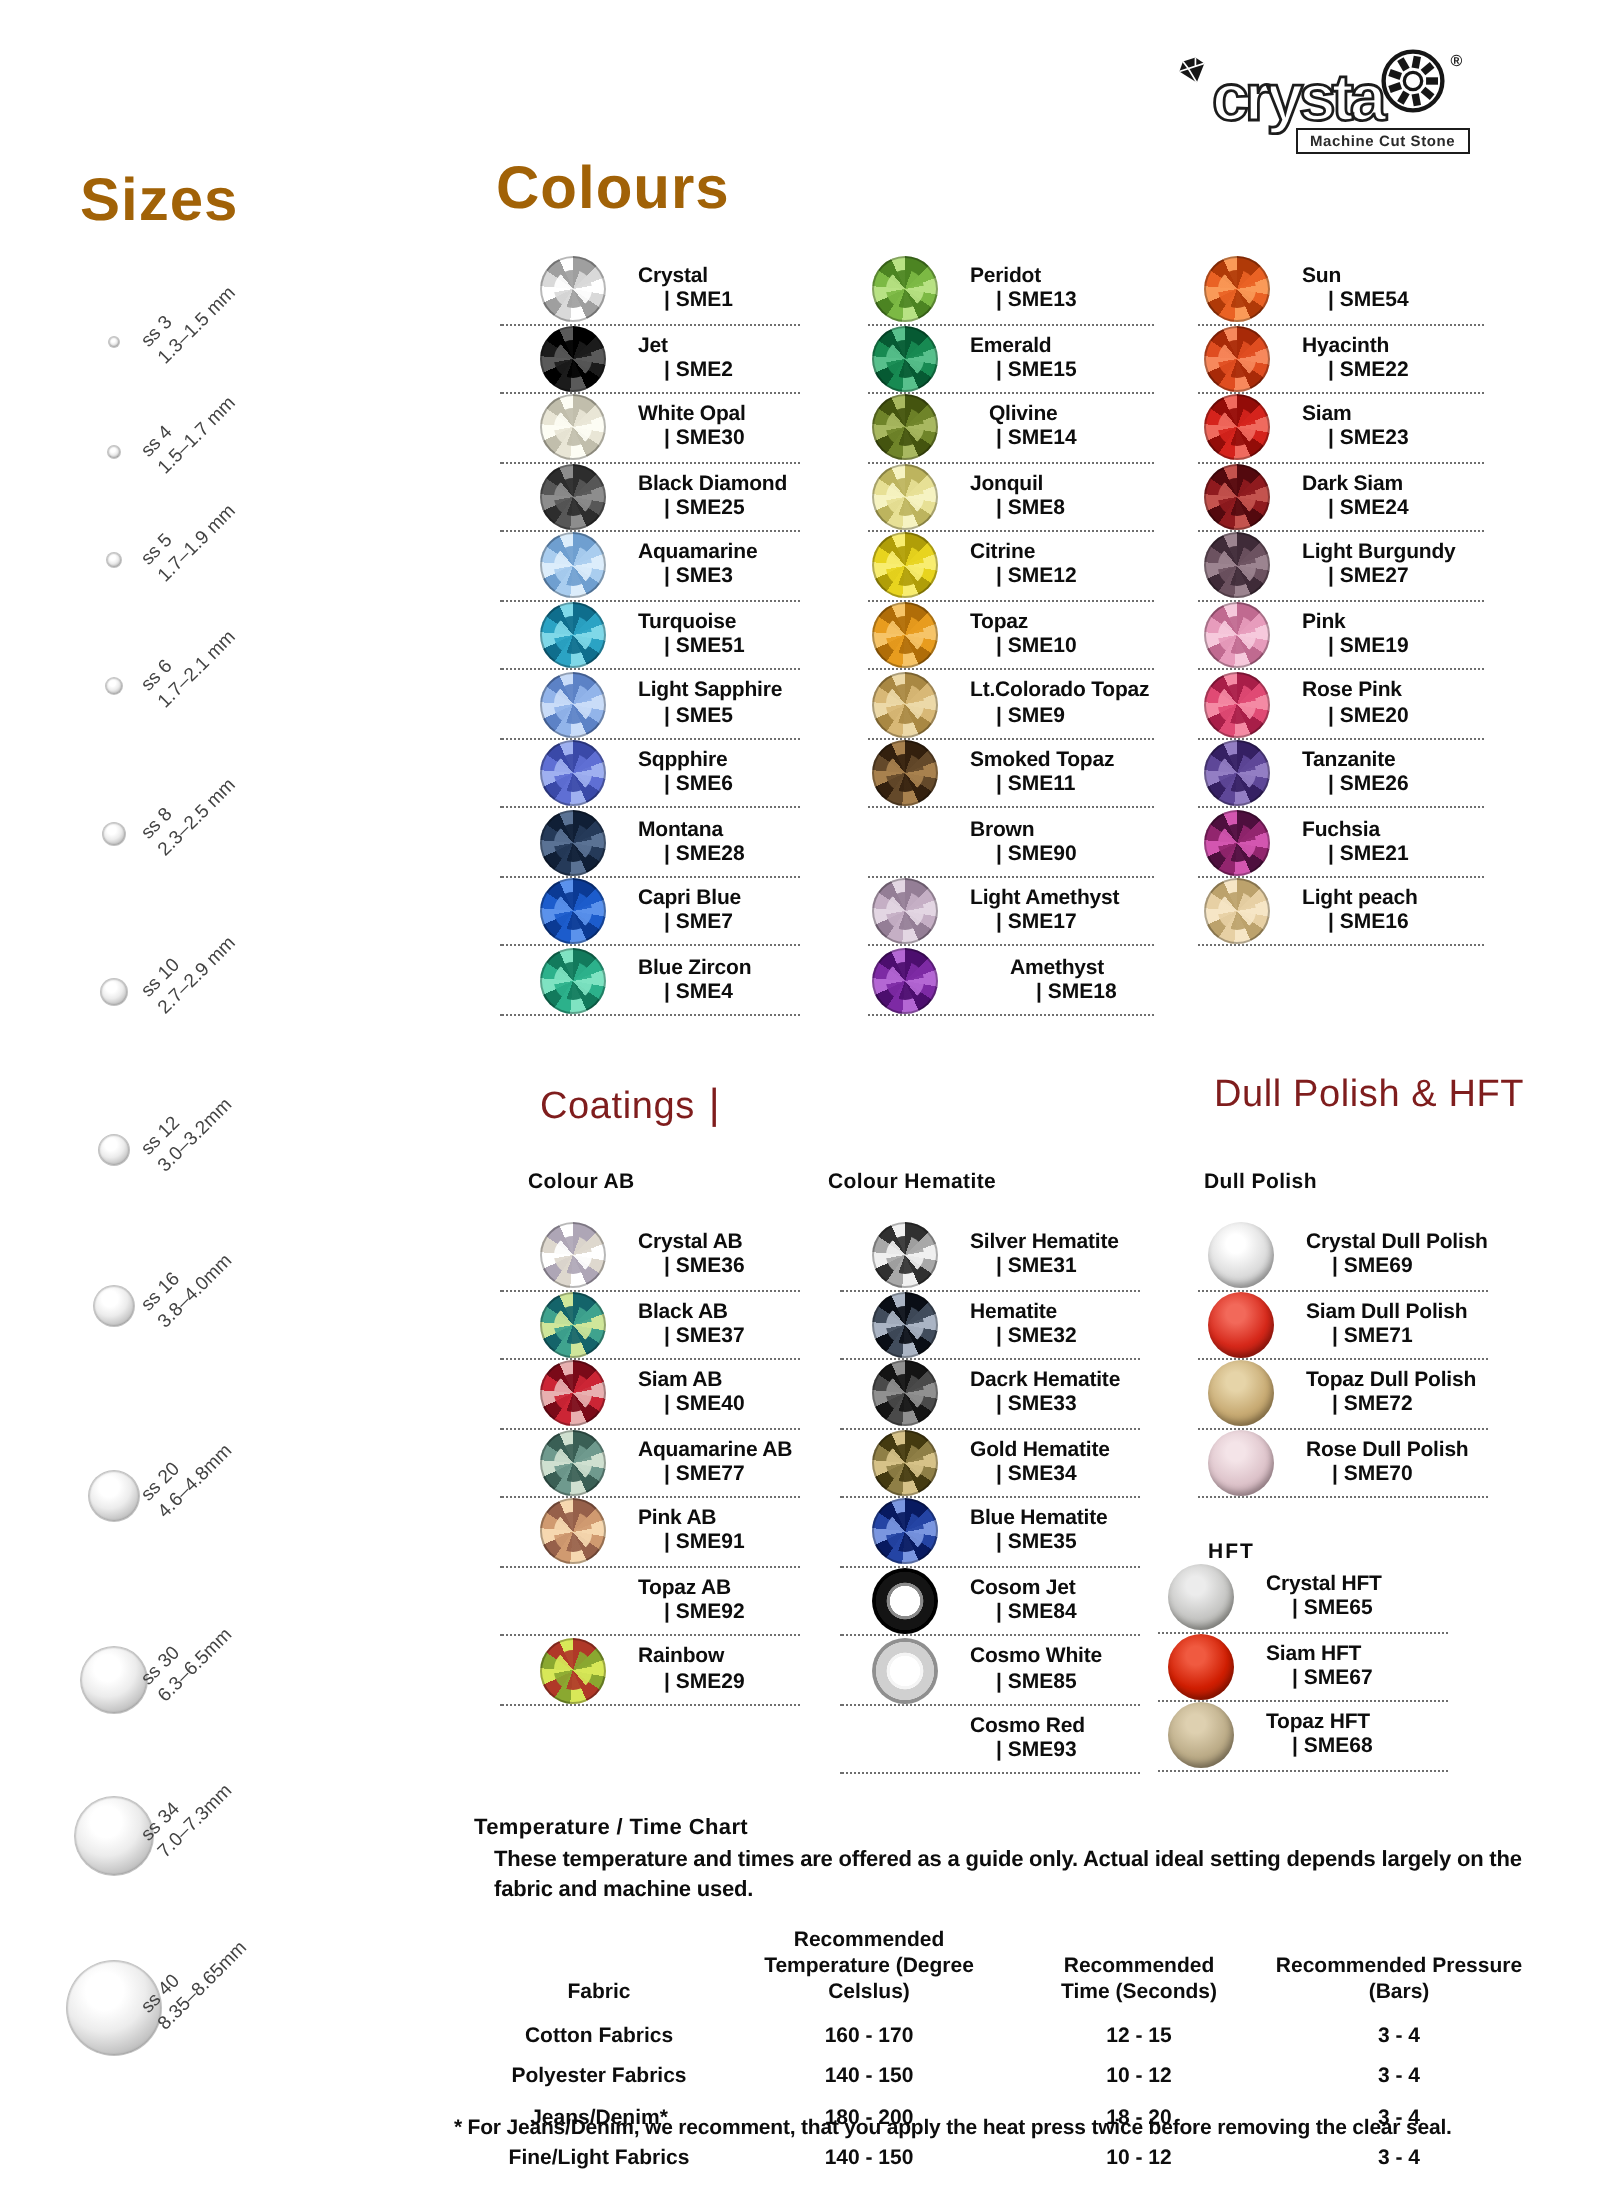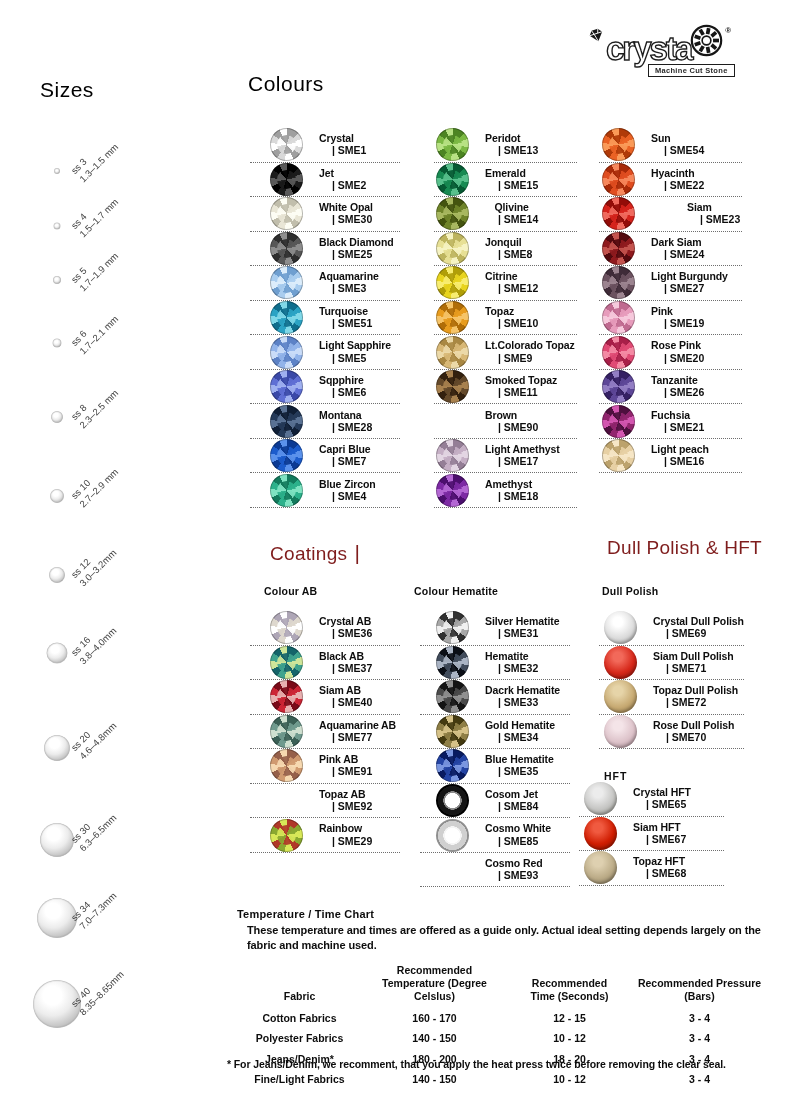--- a/index.html
+++ b/index.html
@@ -11,21 +11,21 @@
   .logo-main{display:flex;align-items:flex-end;}
   .gem-ico{margin:0 1px 20px 0;}
   .logo-text{font-size:33px;font-weight:bold;color:#fff;-webkit-text-stroke:1.4px #1c1c1c;
              letter-spacing:-2px;line-height:.85;}
   .wheel-ico{margin:0 0 4px -3px;}
   .reg{font-size:8px;font-weight:bold;color:#1c1c1c;align-self:flex-start;margin-top:4px;}
   .tagline{position:absolute;left:60px;top:42px;border:1.5px solid #1c1c1c;background:#fff;
            font-size:7.5px;font-weight:bold;color:#2a2a2a;padding:1px 6px;white-space:nowrap;letter-spacing:.3px;}
 
   
-  .h-light{position:absolute;font-size:21px;font-weight:400;color:#000000;letter-spacing:.5px;}
+  .h-light{position:absolute;font-size:30px;font-weight:700;color:#a16207;letter-spacing:.5px;}
   .h-mid{position:absolute;font-size:19px;font-weight:400;color:#7f1d1d;letter-spacing:.3px;}
   .h-mid .bar{font-weight:400;margin-left:7px;font-size:21px;}
 
   
   .sizes{position:absolute;left:0;top:0;width:0;height:0;}
   .size-item{position:absolute;left:0;width:230px;height:0;}
   .size-stone{position:absolute;left:57px;top:0;transform:translate(-50%,-50%);border-radius:50%;
       background:radial-gradient(circle at 40% 32%,#ffffff 0 22%,#ececec 48%,#c6c6c6 72%,#8e8e8e 100%);
       box-shadow:inset 0 0 1px #777,0 0 0 .5px #c2c2c2;}
   .size-anchor{position:absolute;left:86px;top:15px;width:0;height:0;}
@@ -358,21 +358,21 @@
       </div>
 
       <div class="crow" style="padding-left:2px;">
         <span class="stone gem" style="--l:#e3d6e3;--b:#c5afc5;--d:#947e96;"></span>
         <span class="ctext">
           <span class="cname">Light Amethyst</span>
           <span class="ccode">| SME17</span>
         </span>
       </div>
 
-      <div class="crow" style="padding-left:2px;">
+      <div class="crow" style="padding-left:2px;gap:20px;">
         <span class="stone gem" style="--l:#b467d4;--b:#7d2aa4;--d:#4c0e6e;"></span>
         <span class="ctext">
           <span class="cname">Amethyst</span>
           <span class="ccode">| SME18</span>
         </span>
       </div>
     </section>
 
   <section class="c-col" style="left:599px;top:128px;width:143px;">
 
@@ -385,21 +385,21 @@
       </div>
 
       <div class="crow" style="padding-left:3px;">
         <span class="stone gem" style="--l:#f7885c;--b:#e04d20;--d:#a82a08;"></span>
         <span class="ctext">
           <span class="cname">Hyacinth</span>
           <span class="ccode">| SME22</span>
         </span>
       </div>
 
-      <div class="crow" style="padding-left:3px;gap:36px;">
+      <div class="crow" style="padding-left:3px;">
         <span class="stone gem" style="--l:#f06a5e;--b:#d5231c;--d:#930c08;"></span>
         <span class="ctext">
           <span class="cname">Siam</span>
           <span class="ccode">| SME23</span>
         </span>
       </div>
 
       <div class="crow" style="padding-left:3px;">
         <span class="stone gem" style="--l:#c4534e;--b:#8f1a1e;--d:#53090e;"></span>
         <span class="ctext">

